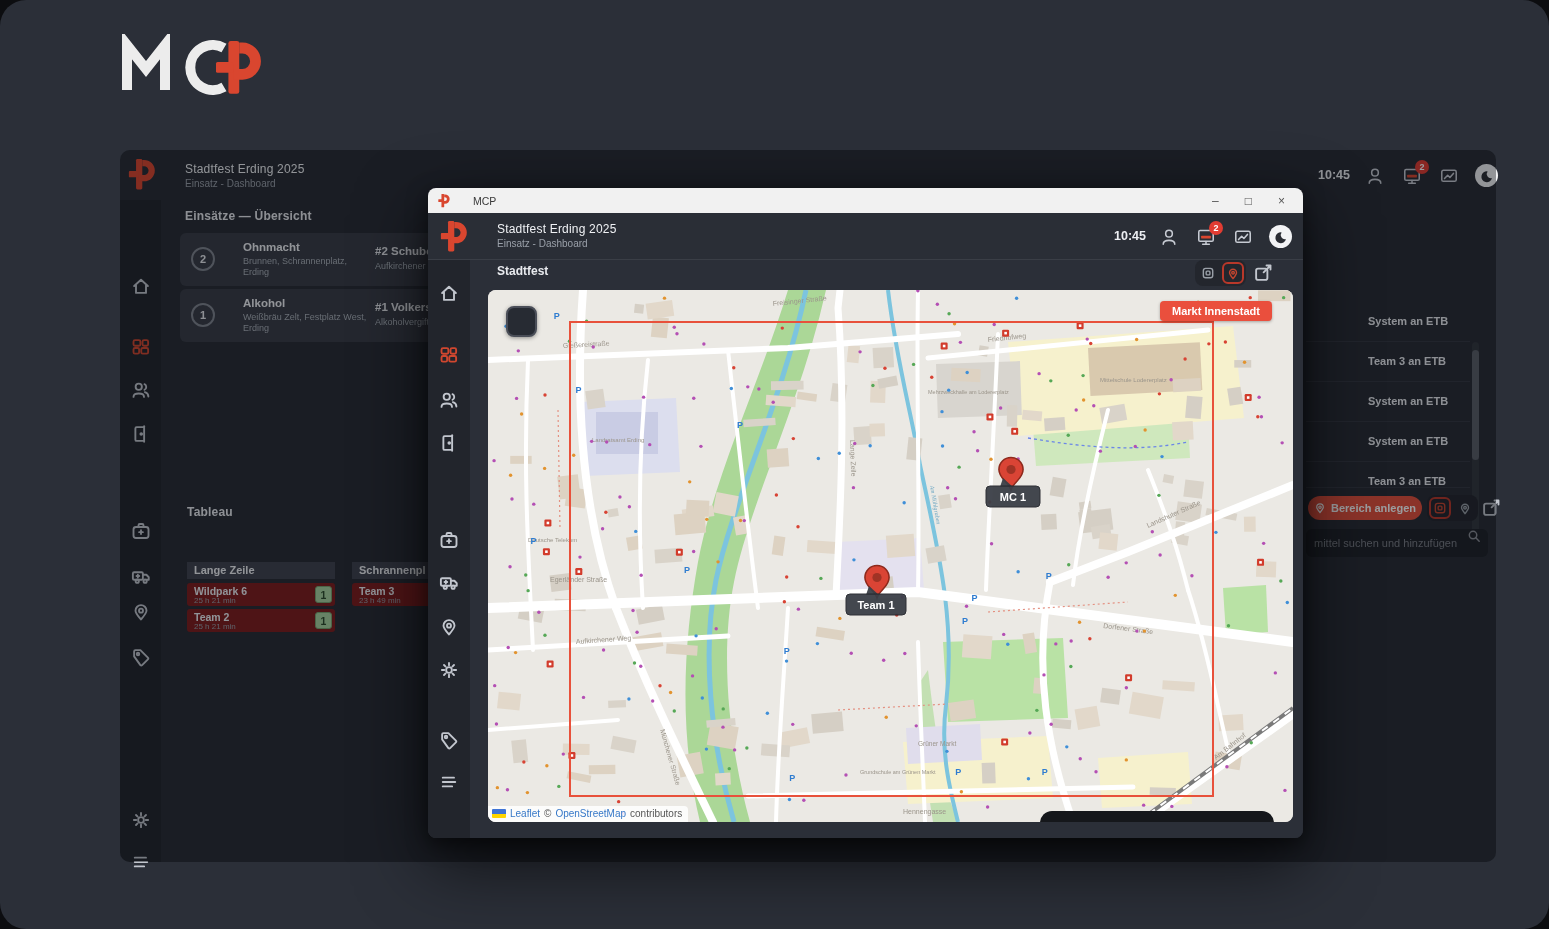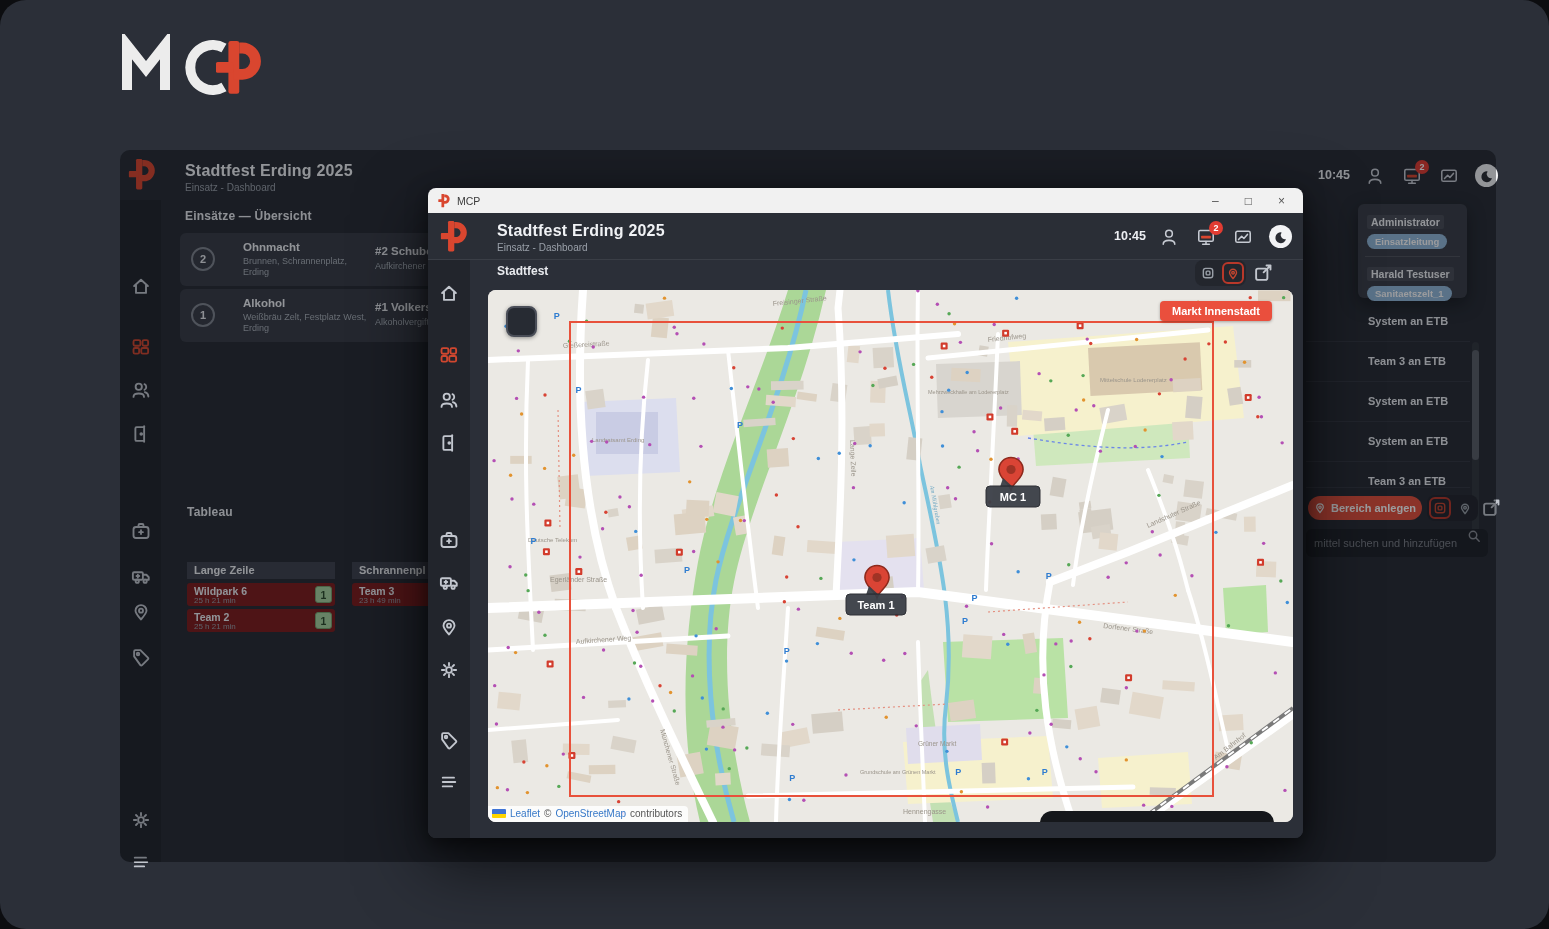--- a/index.html
+++ b/index.html
@@ -8,21 +8,21 @@
 
   
   .biglogo { position:absolute; left:118px; top:34px; width:180px; height:66px; }
 
   
   .backapp { position:absolute; left:120px; top:150px; width:1376px; height:712px; background:#282c34; border-radius:10px; }
   .backapp .sidebar { position:absolute; left:0; top:50px; bottom:0; width:41px; background:#22252c; border-radius:0 0 0 10px; }
   .appheader { position:absolute; left:0; top:0; right:0; height:50px; display:flex; align-items:center; }
   .hlogo { position:absolute; left:8px; top:9px; width:30px; height:32px; }
   .htitle { position:absolute; left:65px; top:12px; }
-  .htitle .t { font-size:16px; font-weight:bold; color:#f0f2f5; letter-spacing:.2px; }
+  .htitle .t { font-size:12px; font-weight:normal; color:#f0f2f5; letter-spacing:.2px; }
   .htitle .s { font-size:10px; color:#9aa0a9; margin-top:2px; }
   .clock { position:absolute; font-size:12.5px; font-weight:bold; color:#eceef2; }
   .hicons { position:absolute; display:flex; gap:15px; align-items:center; }
   .hicon { position:relative; width:22px; height:22px; display:flex; align-items:center; justify-content:center; }
   .hicon svg { width:20px; height:20px; stroke:#c6cad2; fill:none; stroke-width:1.4; stroke-linecap:round; stroke-linejoin:round; }
   .badge { position:absolute; top:-5px; right:-6px; min-width:14px; height:14px; border-radius:7px; background:#e23c32; color:#fff; font-size:9px; font-weight:bold; display:flex; align-items:center; justify-content:center; padding:0 3px; }
   .mooncircle { width:23px; height:23px; border-radius:50%; background:#f2f3f5; display:flex; align-items:center; justify-content:center; }
 
   .sideicon { position:absolute; left:50%; transform:translate(-50%,-50%); width:20px; height:20px; }
   .sideicon svg { width:20px; height:20px; stroke:#c2c6ce; fill:none; stroke-width:1.5; stroke-linecap:round; stroke-linejoin:round; }
@@ -66,21 +66,21 @@
   .searchbox { position:absolute; left:1186px; top:379px; width:182px; height:28px; background:#1f2228; border-radius:6px; display:flex; padding:0 8px; }
   .searchbox input { flex:1; background:transparent; border:none; outline:none; color:#8a8e96; font-size:11px; font-family:"Liberation Sans", sans-serif; }
   .searchbox input::placeholder { color:#7a7e86; }
   .searchbox svg { width:13px; height:13px; stroke:#8a8e96; fill:none; stroke-width:1.6; stroke-linecap:round; }
 
   .dim { position:absolute; inset:0; background:rgba(6,8,12,.40); border-radius:10px; pointer-events:none; }
 
   
   .frontwin { position:absolute; left:428px; top:188px; width:875px; height:650px; border-radius:8px; overflow:hidden; background:#2b2f38; box-shadow:0 26px 70px rgba(0,0,0,.65), 0 6px 20px rgba(0,0,0,.5); z-index:10; }
   .ostitle { position:absolute; left:0; top:0; right:0; height:25px; background:#f1f1f1; display:flex; align-items:center; padding:0 10px; }
-  .ostitle .nm { font-size:10.5px; color:#3a3a3a; margin-left:6px; }
+  .ostitle .nm { font-size:10.5px; color:#3a3a3a; margin-left:22px; }
   .oscontrols { margin-left:auto; display:flex; gap:26px; align-items:center; padding-right:8px; color:#555; font-size:12px; }
   .oscontrols span { cursor:default; line-height:1; }
   .fw-header { position:absolute; left:0; top:25px; right:0; height:47px; background:#2a2e36; border-bottom:1px solid #3a3e46; }
   .fw-side { position:absolute; left:0; top:72px; bottom:0; width:42px; background:#22252c; }
   .fw-content { position:absolute; left:42px; top:72px; right:0; bottom:0; background:#2b2f38; }
 
   .maptitle { position:absolute; left:27px; top:4px; font-size:12px; font-weight:bold; color:#e8eaee; }
   .mapwrap { position:absolute; left:18px; top:30px; width:805px; height:532px; border-radius:8px; overflow:hidden; background:#ebe9e4; }
   .mapbtn { position:absolute; left:18px; top:16px; width:31px; height:31px; background:#272b33; border:2px solid #4a4e58; border-radius:8px; box-shadow:0 1px 4px rgba(0,0,0,.4); }
   .regionlabel { position:absolute; right:21px; top:11px; background:#ea4f3d; color:#fff; font-size:11px; font-weight:bold; padding:4px 12px; border-radius:4px; box-shadow:0 1px 3px rgba(0,0,0,.3); }
@@ -310,27 +310,20 @@
     <div class="protorow" style="top:272px">
         <span>System an ETB</span>
       </div>
     <div class="protorow" style="top:312px; height:26px; overflow:hidden;">
         <span>Team 3 an ETB</span>
       </div>
     <div class="vscroll">
         <div class="thumb"></div>
       </div>
 
-    <div class="usermenu">
-      <div><span class="uname">Administrator</span></div>
-      <div><span class="upill">Einsatzleitung</span></div>
-      <div class="udiv"></div>
-      <div><span class="uname">Harald Testuser</span></div>
-      <div><span class="upill">Sanitaetszelt_1</span></div>
-    </div>
 
     <div class="areabtn">
       <svg viewBox="0 0 16 16">
           <use href="#icon-areapin"></use>
         </svg>
       <span>Bereich anlegen</span>
     </div>
     <div class="tgroup" style="left:1307px; top:345px;">
       <div class="tcell activeR">
           <svg viewBox="0 0 16 16">

